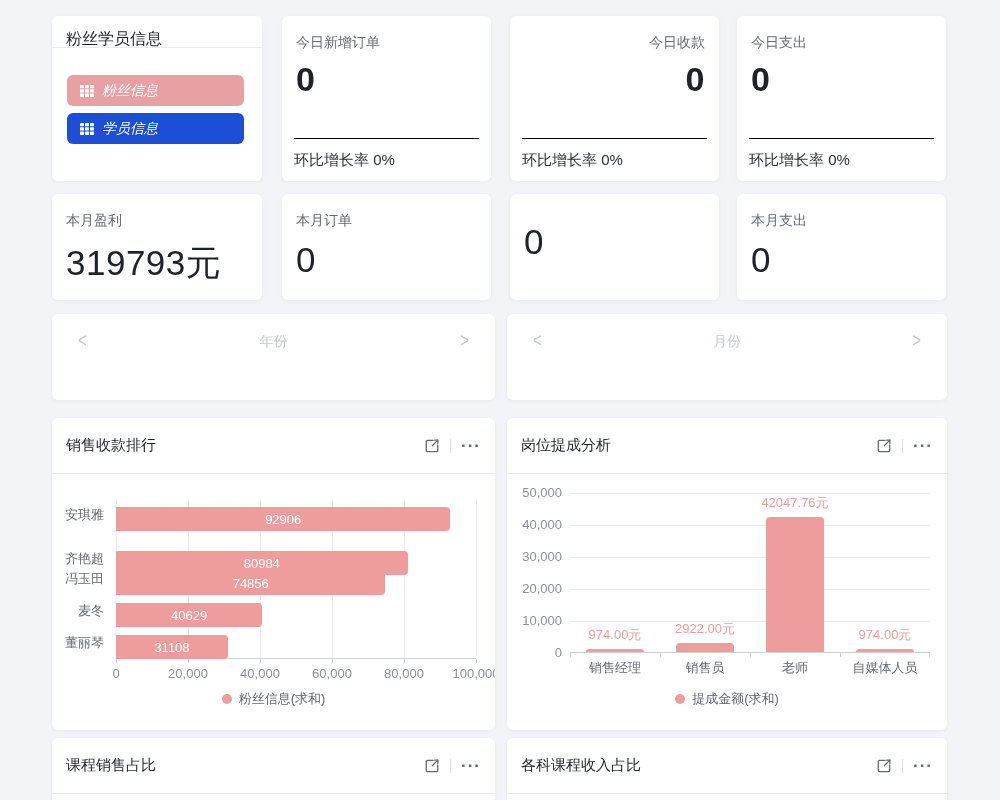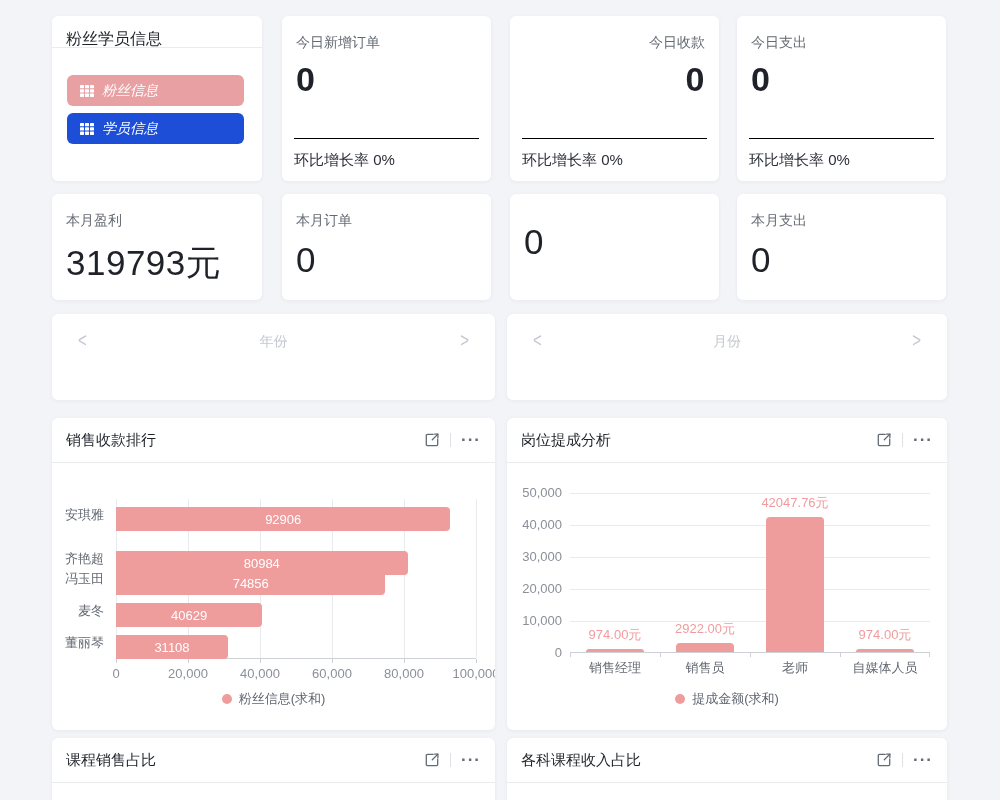--- a/index.html
+++ b/index.html
@@ -24,21 +24,21 @@
   .stat-footer { position:absolute; left:12px; right:12px; bottom:0; height:43px; border-top:1px solid #000000;
                  display:flex; align-items:center; font-size:15px; color:#2b2f36; }
   .month-value { font-size:35px; font-weight:400; margin-top:10px; letter-spacing:.5px; }
 
   
   .carousel { display:flex; align-items:flex-start; justify-content:space-between; padding:18px 26px; }
   .carousel .arrow { font-size:15px; color:#c4c8d0; cursor:pointer; line-height:18px; transform:scaleY(1.3); }
   .carousel .c-label { font-size:14px; color:#c4c8d0; line-height:18px; }
 
   
-  .chart-header { height:45px; display:flex; align-items:center; padding:0 14px; border-bottom:1px solid #e9ebee; }
+  .chart-header { height:56px; display:flex; align-items:center; padding:0 14px; border-bottom:1px solid #e9ebee; }
   .chart-title { flex:1; font-size:15px; font-weight:500; color:#1f2329; }
   .hdr-icon { width:16px; height:16px; cursor:pointer; display:block; }
   .hdr-sep { width:1px; height:14px; background:#dee0e3; margin:0 10px; }
   .hdr-more { font-size:17px; font-weight:700; color:#646a73; letter-spacing:1px; cursor:pointer; line-height:14px; }
 
   
   .hrow { position:absolute; left:0; height:32px; display:flex; align-items:center; }
   .hrow .hname { width:58px; text-align:right; font-size:13px; color:#646a73; padding-right:6px; flex:none; }
   .hgrid { position:absolute; left:64px; top:81px; width:360px; height:160px; border-bottom:1px solid #ced2d6; }
   .hgrid i { position:absolute; top:0; bottom:0; width:1px; background:#e9ecef; }

